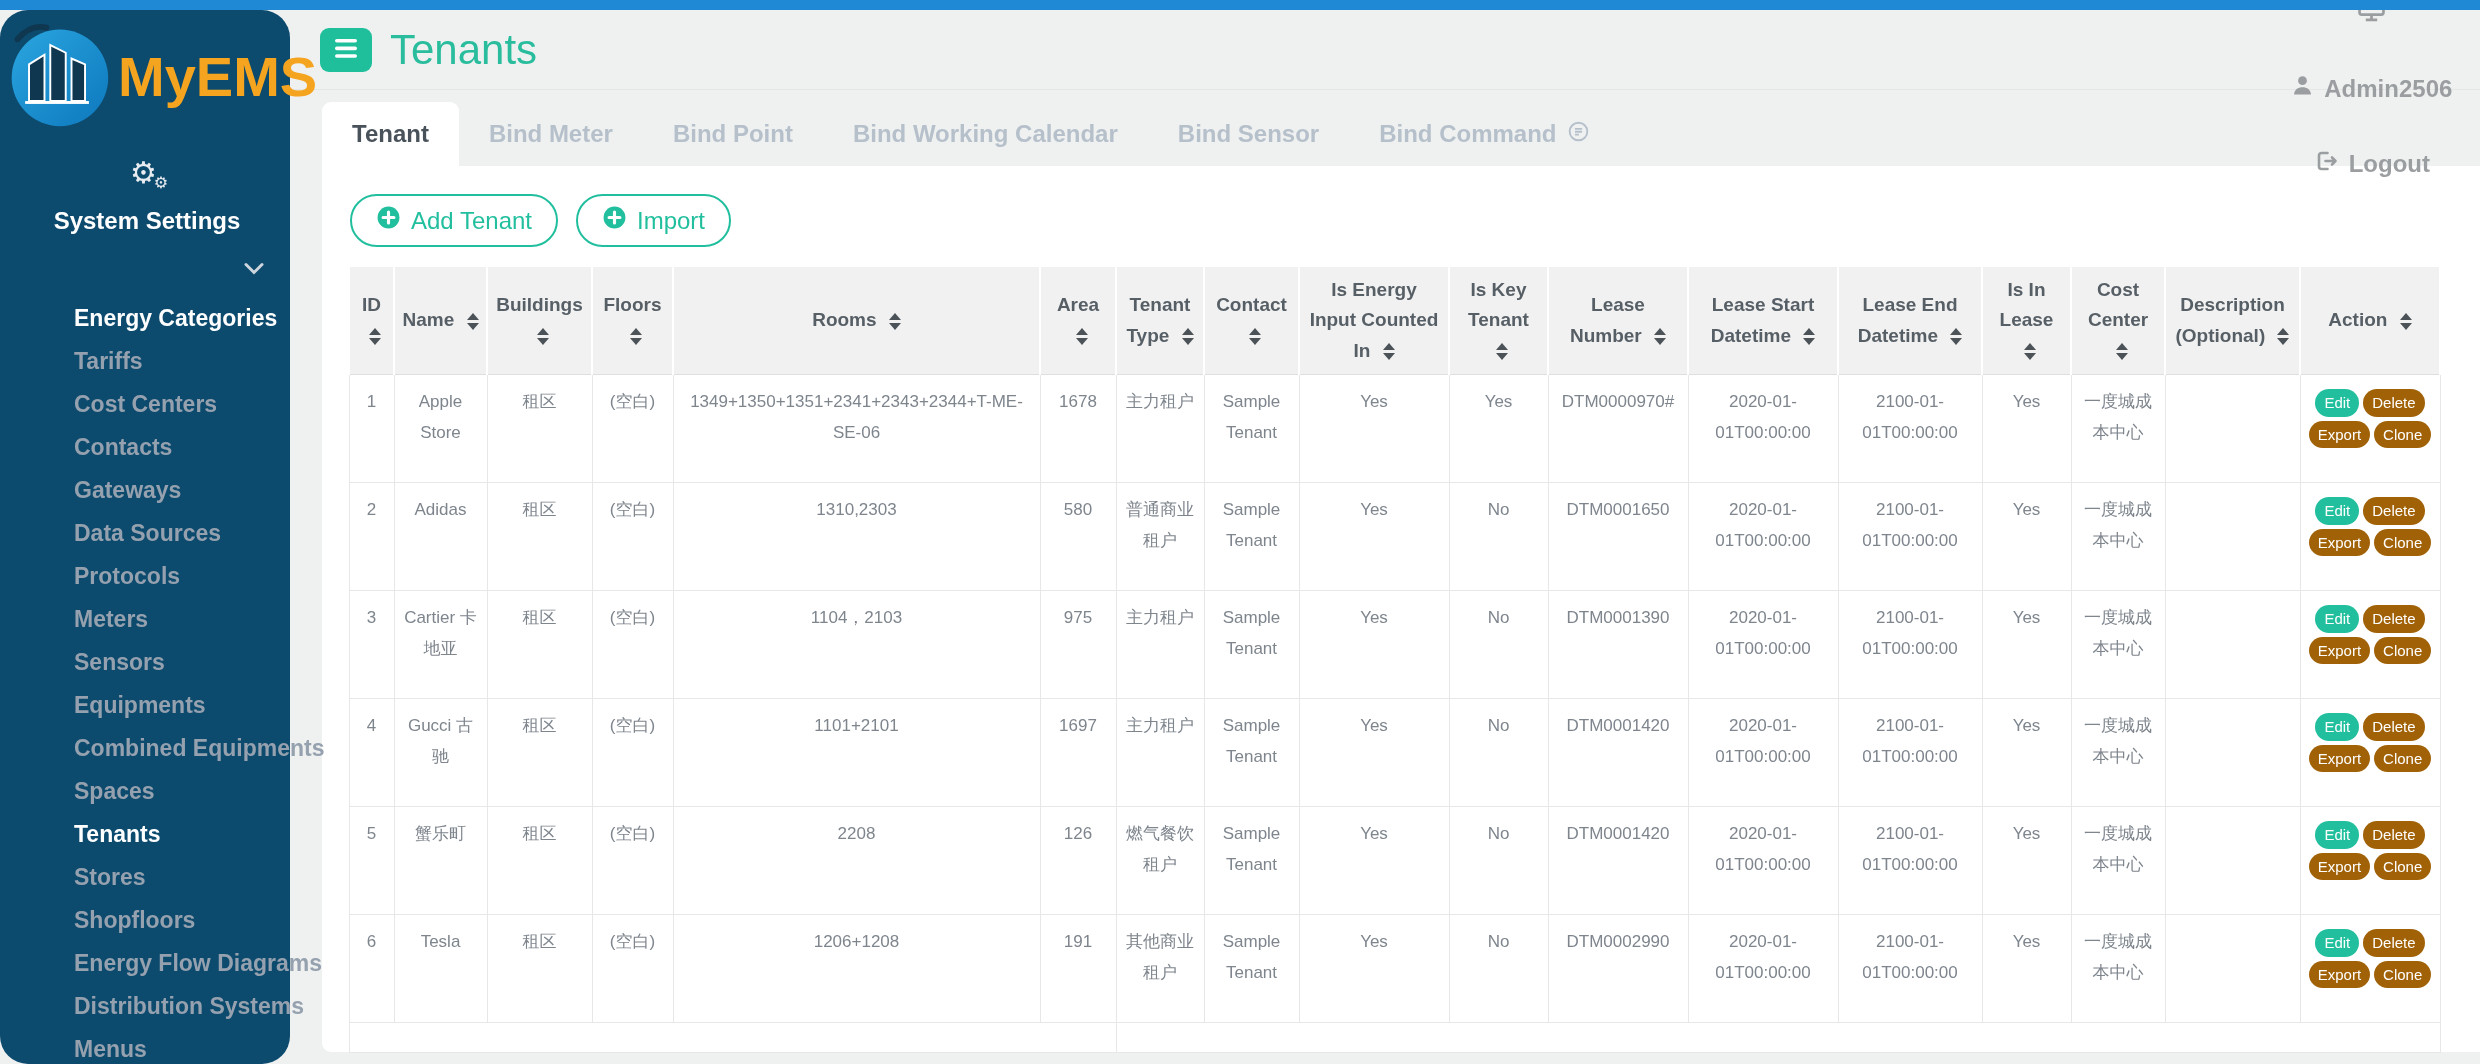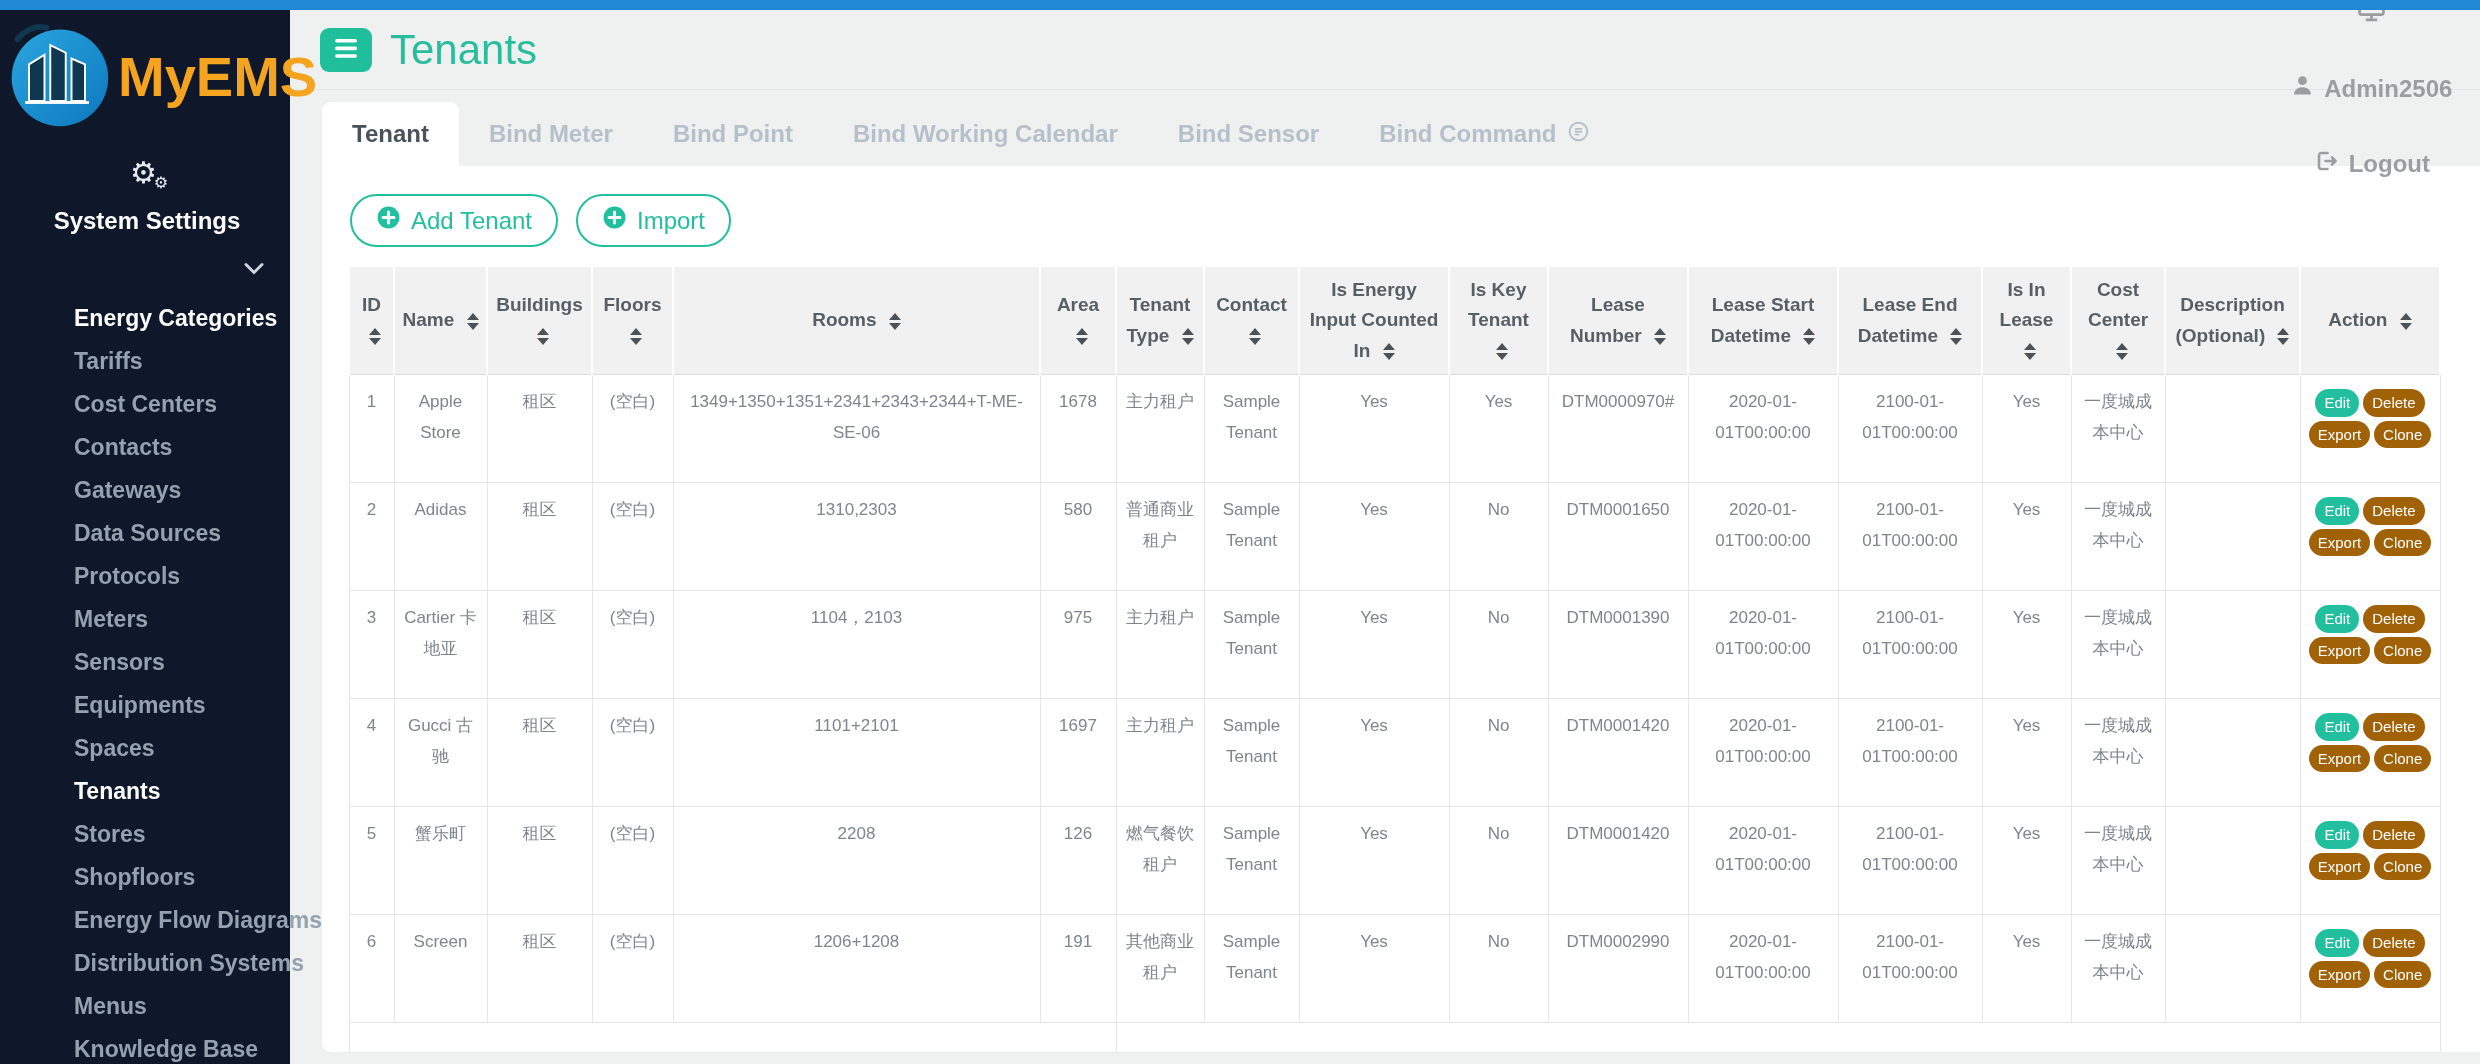--- a/index.html
+++ b/index.html
@@ -6,21 +6,21 @@
   html,body { width:2480px; height:1064px; }
   body {
     font-family:"Liberation Sans","DejaVu Sans",sans-serif;
     background:#eff1f1; position:relative; overflow:hidden; 
   }
 
   
   .top-strip { position:absolute; left:0; top:0; right:0; height:10px; background:#2089d5; z-index:10; }
 
   
-  .sidebar { position:absolute; left:0; top:10px; bottom:0; width:290px; background:#0f172a; z-index:5; }
+  .sidebar { position:absolute; left:0; top:10px; bottom:0; width:290px; background:#0c4a6e; z-index:5;border-radius:28px; }
   .logo-row { display:flex; align-items:center; gap:4px; padding:8px 8px 2px 2px; }
   .brand-name { color:#f5a41f; font-size:56px; font-weight:700; }
   .section-row { display:flex; align-items:center; padding:22px 26px 6px 30px; color:#ffffff; font-size:24px; font-weight:700; gap:18px; cursor:pointer;flex-direction:column; }
   .section-row .chev { margin-left:auto; }
   .cogs-icon { position:relative; width:34px; display:inline-block; }
   .cogs-icon::before { content:"⚙"; font-size:30px; color:#e8ecf0; line-height:1; }
   .cogs-icon::after { content:"⚙"; font-size:16px; color:#e8ecf0; position:absolute; right:-4px; bottom:-3px; }
   .sidebar-nav { list-style:none; margin-top:10px; }
   .sidebar-nav li { padding:10px 8px 10px 74px; font-size:23px; font-weight:700; color:#95a1ae; line-height:1.0; cursor:pointer; white-space:nowrap; }
   .sidebar-nav li.active { color:#ffffff; }
@@ -100,20 +100,21 @@
       <li class="active">Energy Categories</li>
       <li class="">Tariffs</li>
       <li class="">Cost Centers</li>
       <li class="">Contacts</li>
       <li class="">Gateways</li>
       <li class="">Data Sources</li>
       <li class="">Protocols</li>
       <li class="">Meters</li>
       <li class="">Sensors</li>
       <li class="">Equipments</li>
+      <li class="">Combined Equipments</li>
       <li class="">Spaces</li>
       <li class="active">Tenants</li>
       <li class="">Stores</li>
       <li class="">Shopfloors</li>
       <li class="">Energy Flow Diagrams</li>
       <li class="">Distribution Systems</li>
       <li class="">Menus</li>
       <li class="">Knowledge Base</li>
       <li class="">Working Calendar</li>
     </ul>
@@ -358,21 +359,21 @@
               <td>DTM0001420</td>
               <td>2020-01-01T00:00:00</td>
               <td>2100-01-01T00:00:00</td>
               <td>Yes</td>
               <td>一度城成本中心</td>
               <td></td>
               <td><span class="badge success">Edit</span><span class="badge danger">Delete</span><span class="badge danger">Export</span><span class="badge danger">Clone</span></td>
             </tr>
             <tr>
               <td>6</td>
-              <td>Screen</td>
+              <td>Tesla</td>
               <td>租区</td>
               <td>(空白)</td>
               <td>1206+1208</td>
               <td>191</td>
               <td>其他商业租户</td>
               <td>Sample Tenant</td>
               <td>Yes</td>
               <td>No</td>
               <td>DTM0002990</td>
               <td>2020-01-01T00:00:00</td>

